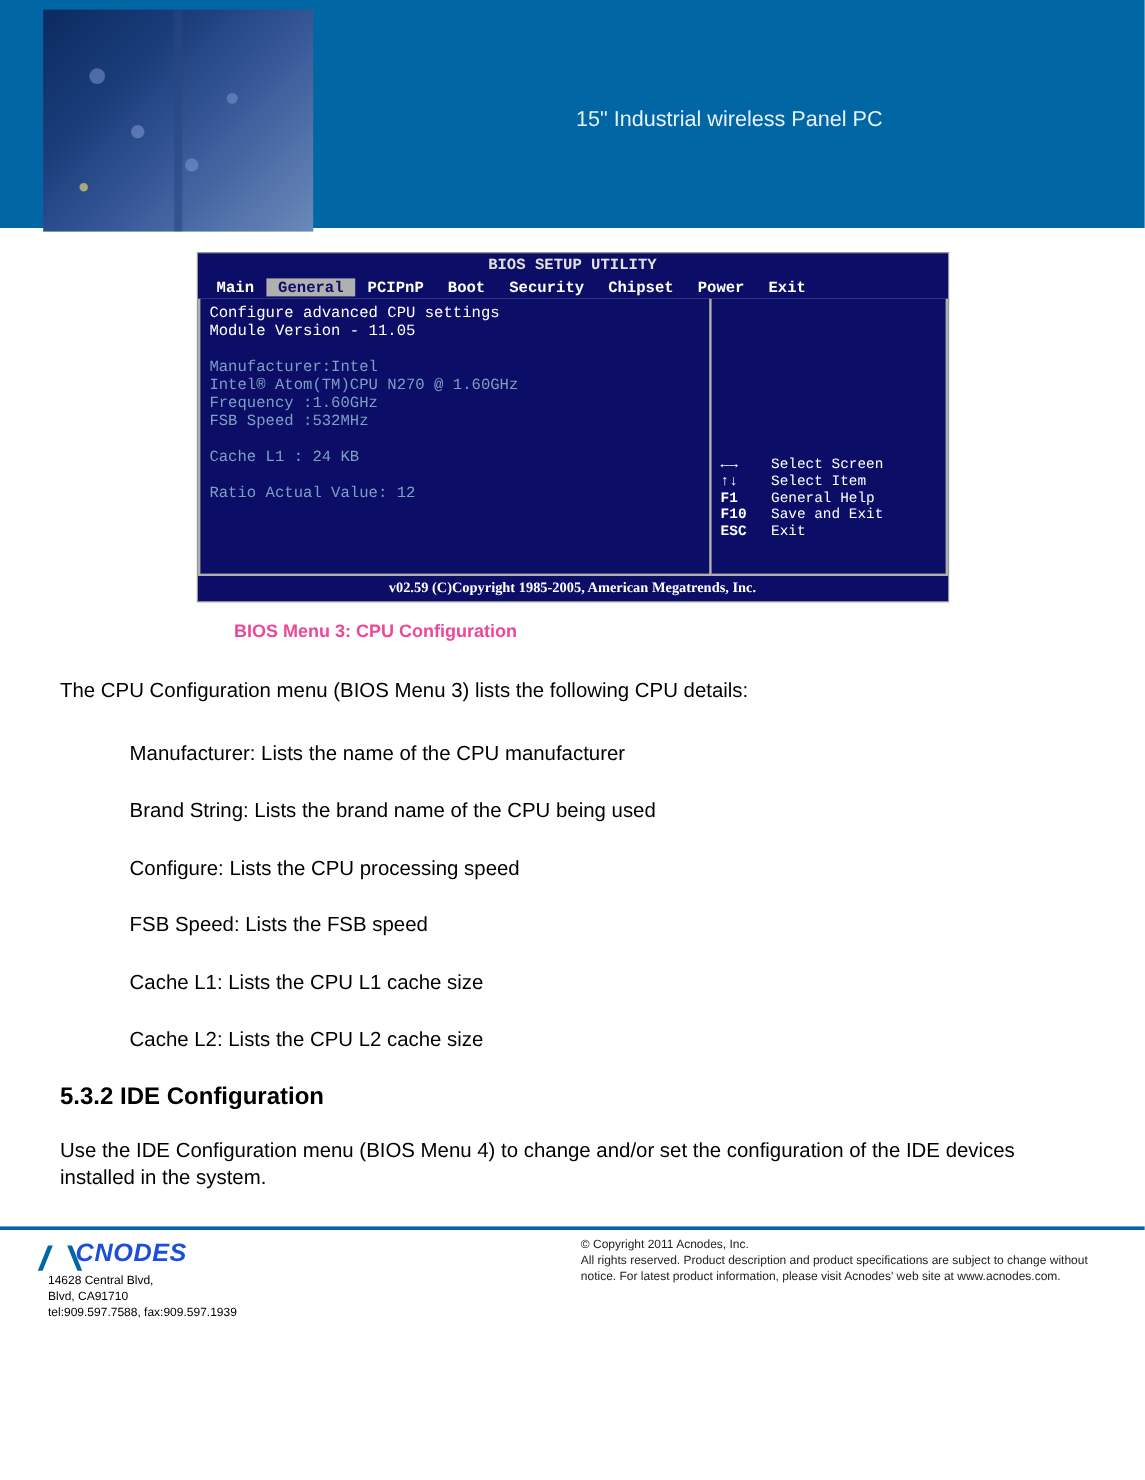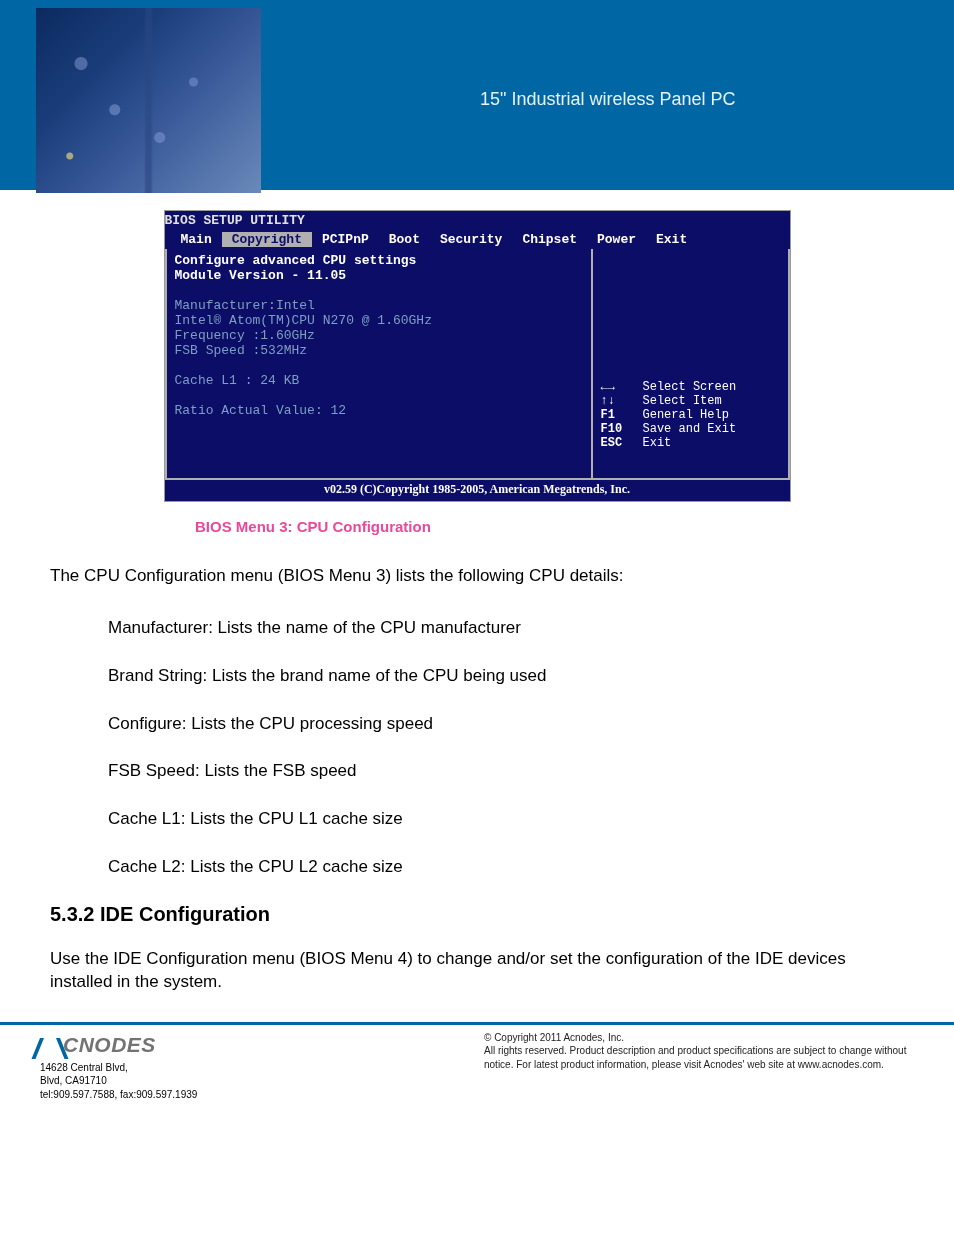--- a/index.html
+++ b/index.html
@@ -61,20 +61,21 @@
   .bios-screenshot {
     width: 625px;
     margin: 4px auto 16px auto;
     border: 1px solid #999;
   }
   .bios-title {
     background: #0b0d66;
     color: #e0e0e0;
     font-family: "Courier New", monospace;
     font-size: 13px;
+    text-align: center;
     padding: 2px 0;
     font-weight: bold;
   }
   .bios-tabs {
     background: #0b0d66;
     color: #fff;
     font-family: "Courier New", monospace;
     font-size: 13px;
     display: flex;
     padding: 2px 6px;
@@ -94,21 +95,21 @@
     font-size: 13px;
     background: #0b0d66;
   }
   .bios-left {
     flex: 1;
     border: 2px solid #b0b0b0;
     border-top: none;
     padding: 4px 8px 60px 8px;
     color: #7d9fc2;
   }
-  .bios-left .head-line { color: #fff; font-weight: bold; }
+  .bios-left .head-line { color: #fff; font-weight: normal; }
   .bios-right {
     width: 195px;
     border: 2px solid #b0b0b0;
     border-top: none;
     border-left: none;
     color: #7d9fc2;
     position: relative;
   }
   .bios-help {
     position: absolute;
@@ -159,21 +160,21 @@
     display: flex;
     justify-content: space-between;
     padding: 0 30px 20px 40px;
     font-size: 10px;
     line-height: 1.35;
   }
   .footer-left { color: #000; }
   .logo {
     display: flex;
     align-items: flex-end;
-    color: #737373;
+    color: #1d4ed8;
     font-weight: 900;
     font-size: 21px;
     letter-spacing: 0.5px;
     margin-bottom: 2px;
     font-style: italic;
   }
   .logo-mark {
     display: inline-block;
     position: relative;
     width: 22px;
@@ -212,21 +213,21 @@
     <p class="product-subtitle">15" Industrial wireless Panel PC</p>
   </div>
 </div>
 
 <div class="content">
 
   <div class="bios-screenshot">
     <div class="bios-title">BIOS SETUP UTILITY</div>
     <div class="bios-tabs">
       <span class="bios-tab">Main</span>
-      <span class="bios-tab active">Copyright</span>
+      <span class="bios-tab active">General</span>
       <span class="bios-tab">PCIPnP</span>
       <span class="bios-tab">Boot</span>
       <span class="bios-tab">Security</span>
       <span class="bios-tab">Chipset</span>
       <span class="bios-tab">Power</span>
       <span class="bios-tab">Exit</span>
     </div>
     <div class="bios-body">
       <div class="bios-left">
         <div class="head-line">Configure advanced CPU settings</div>

